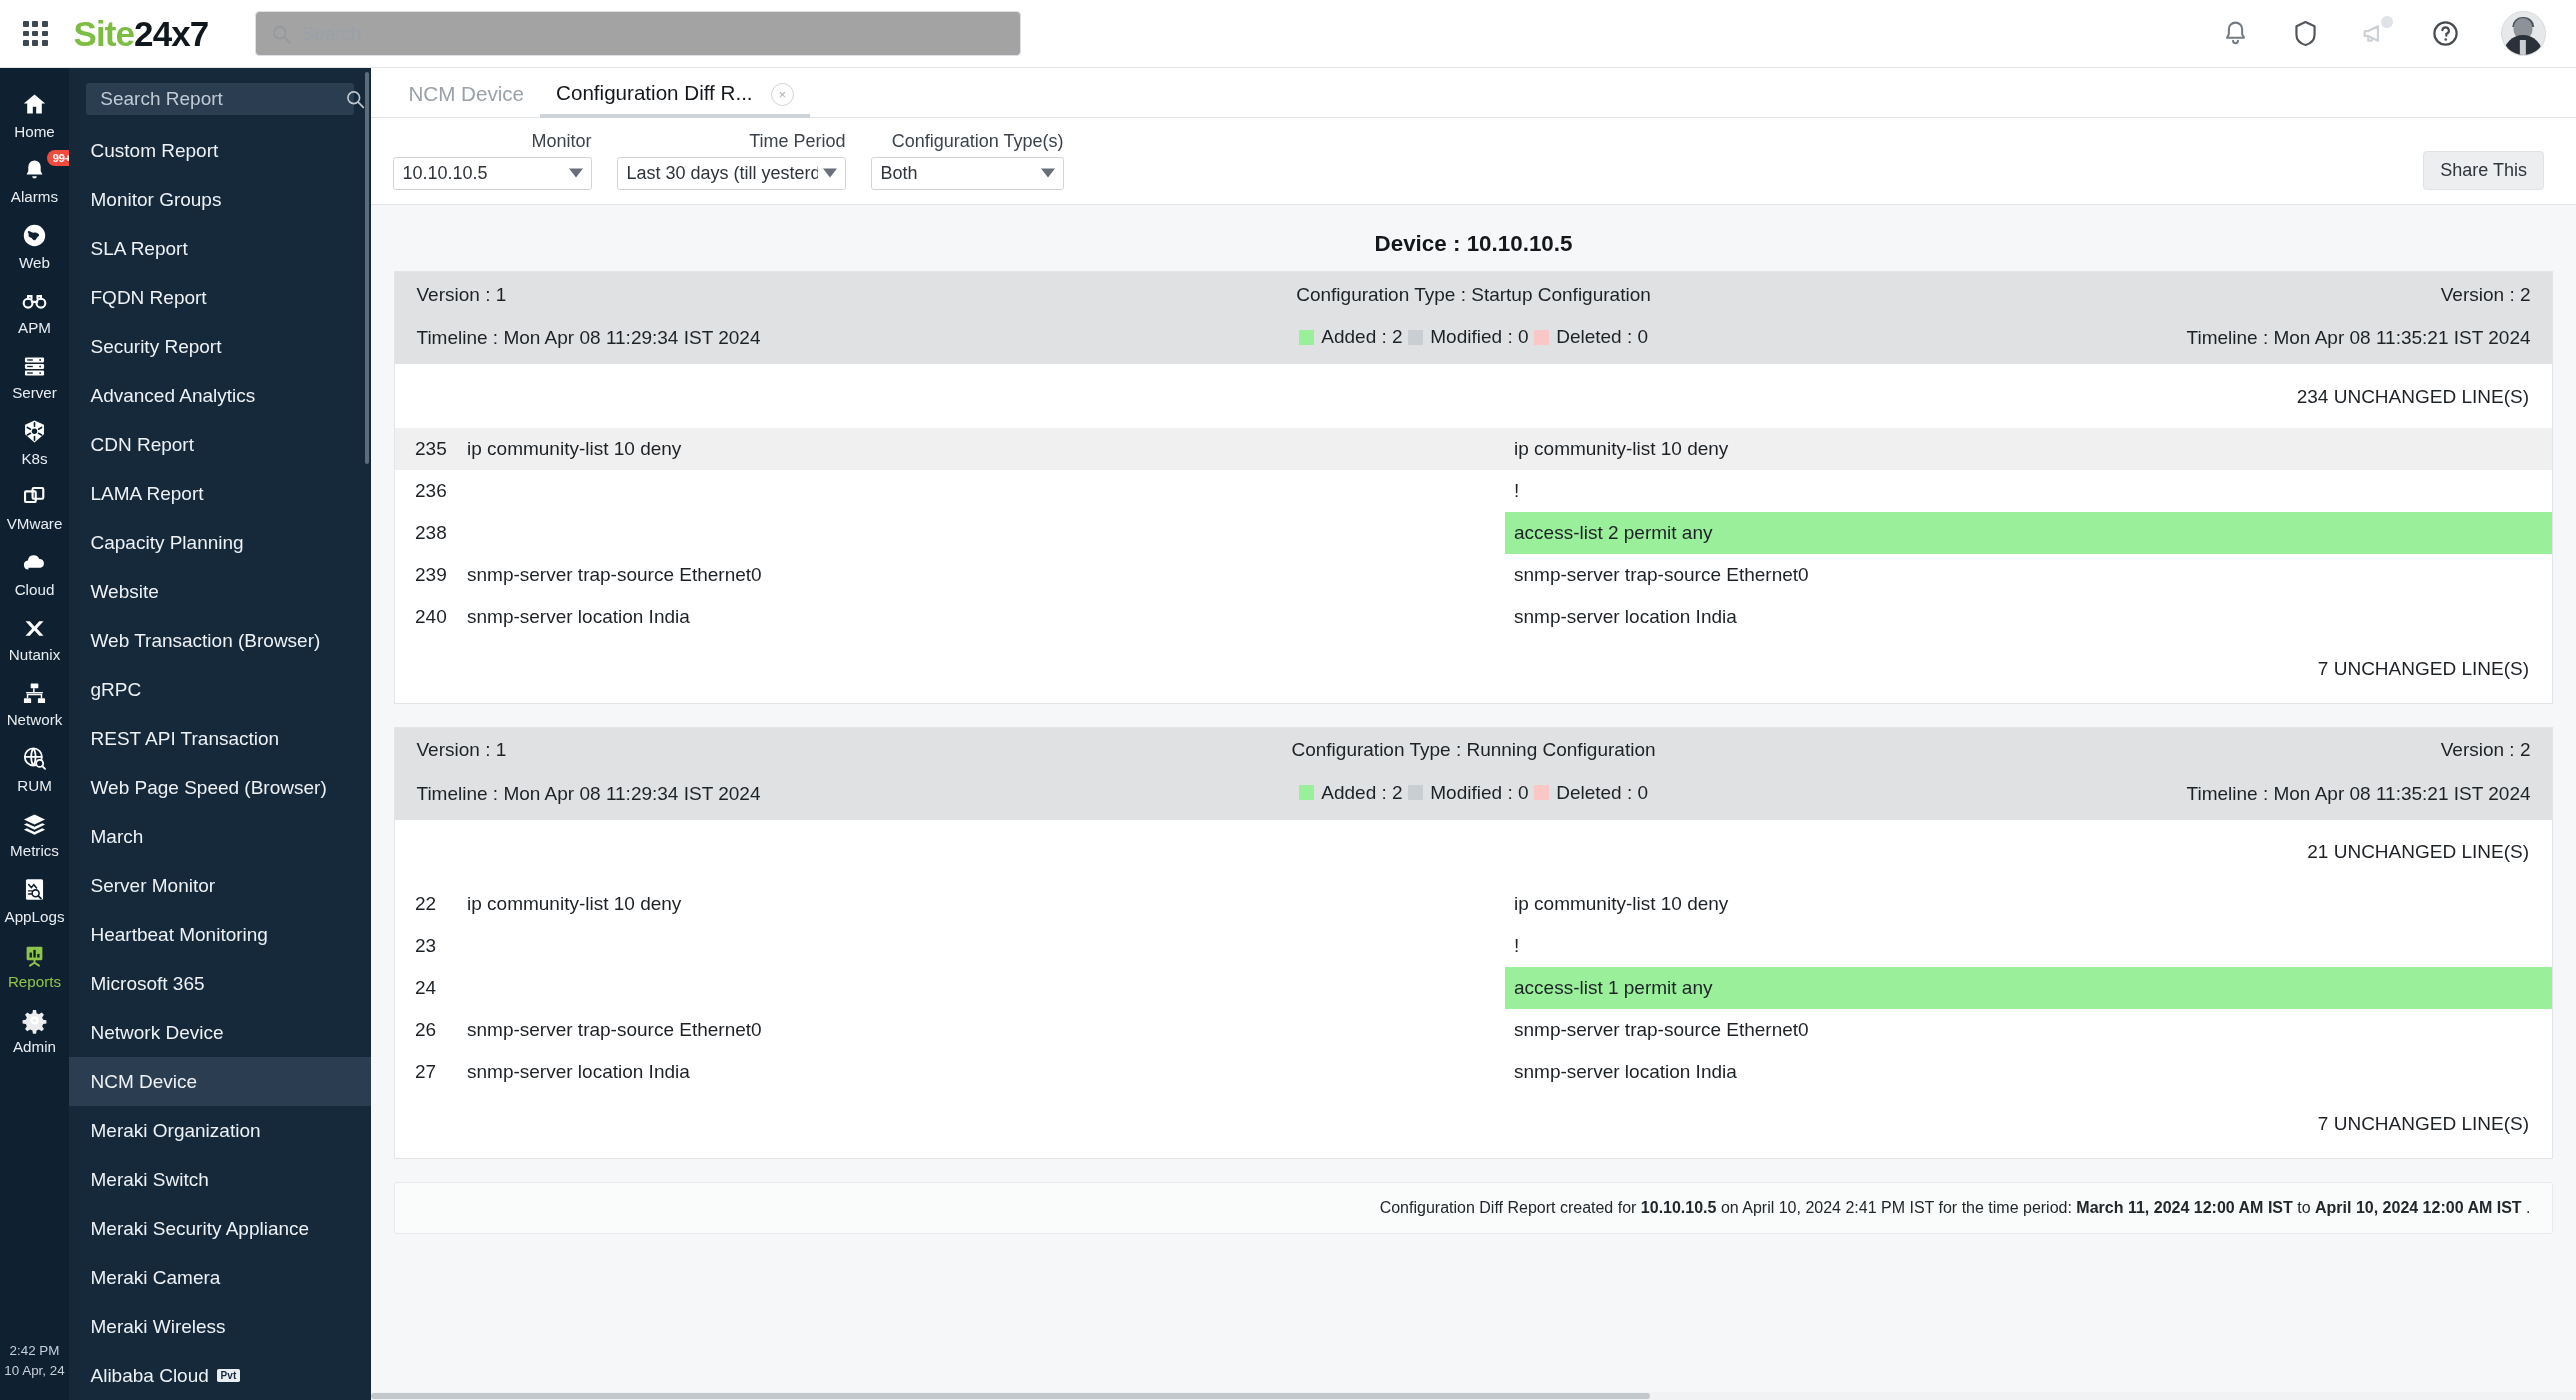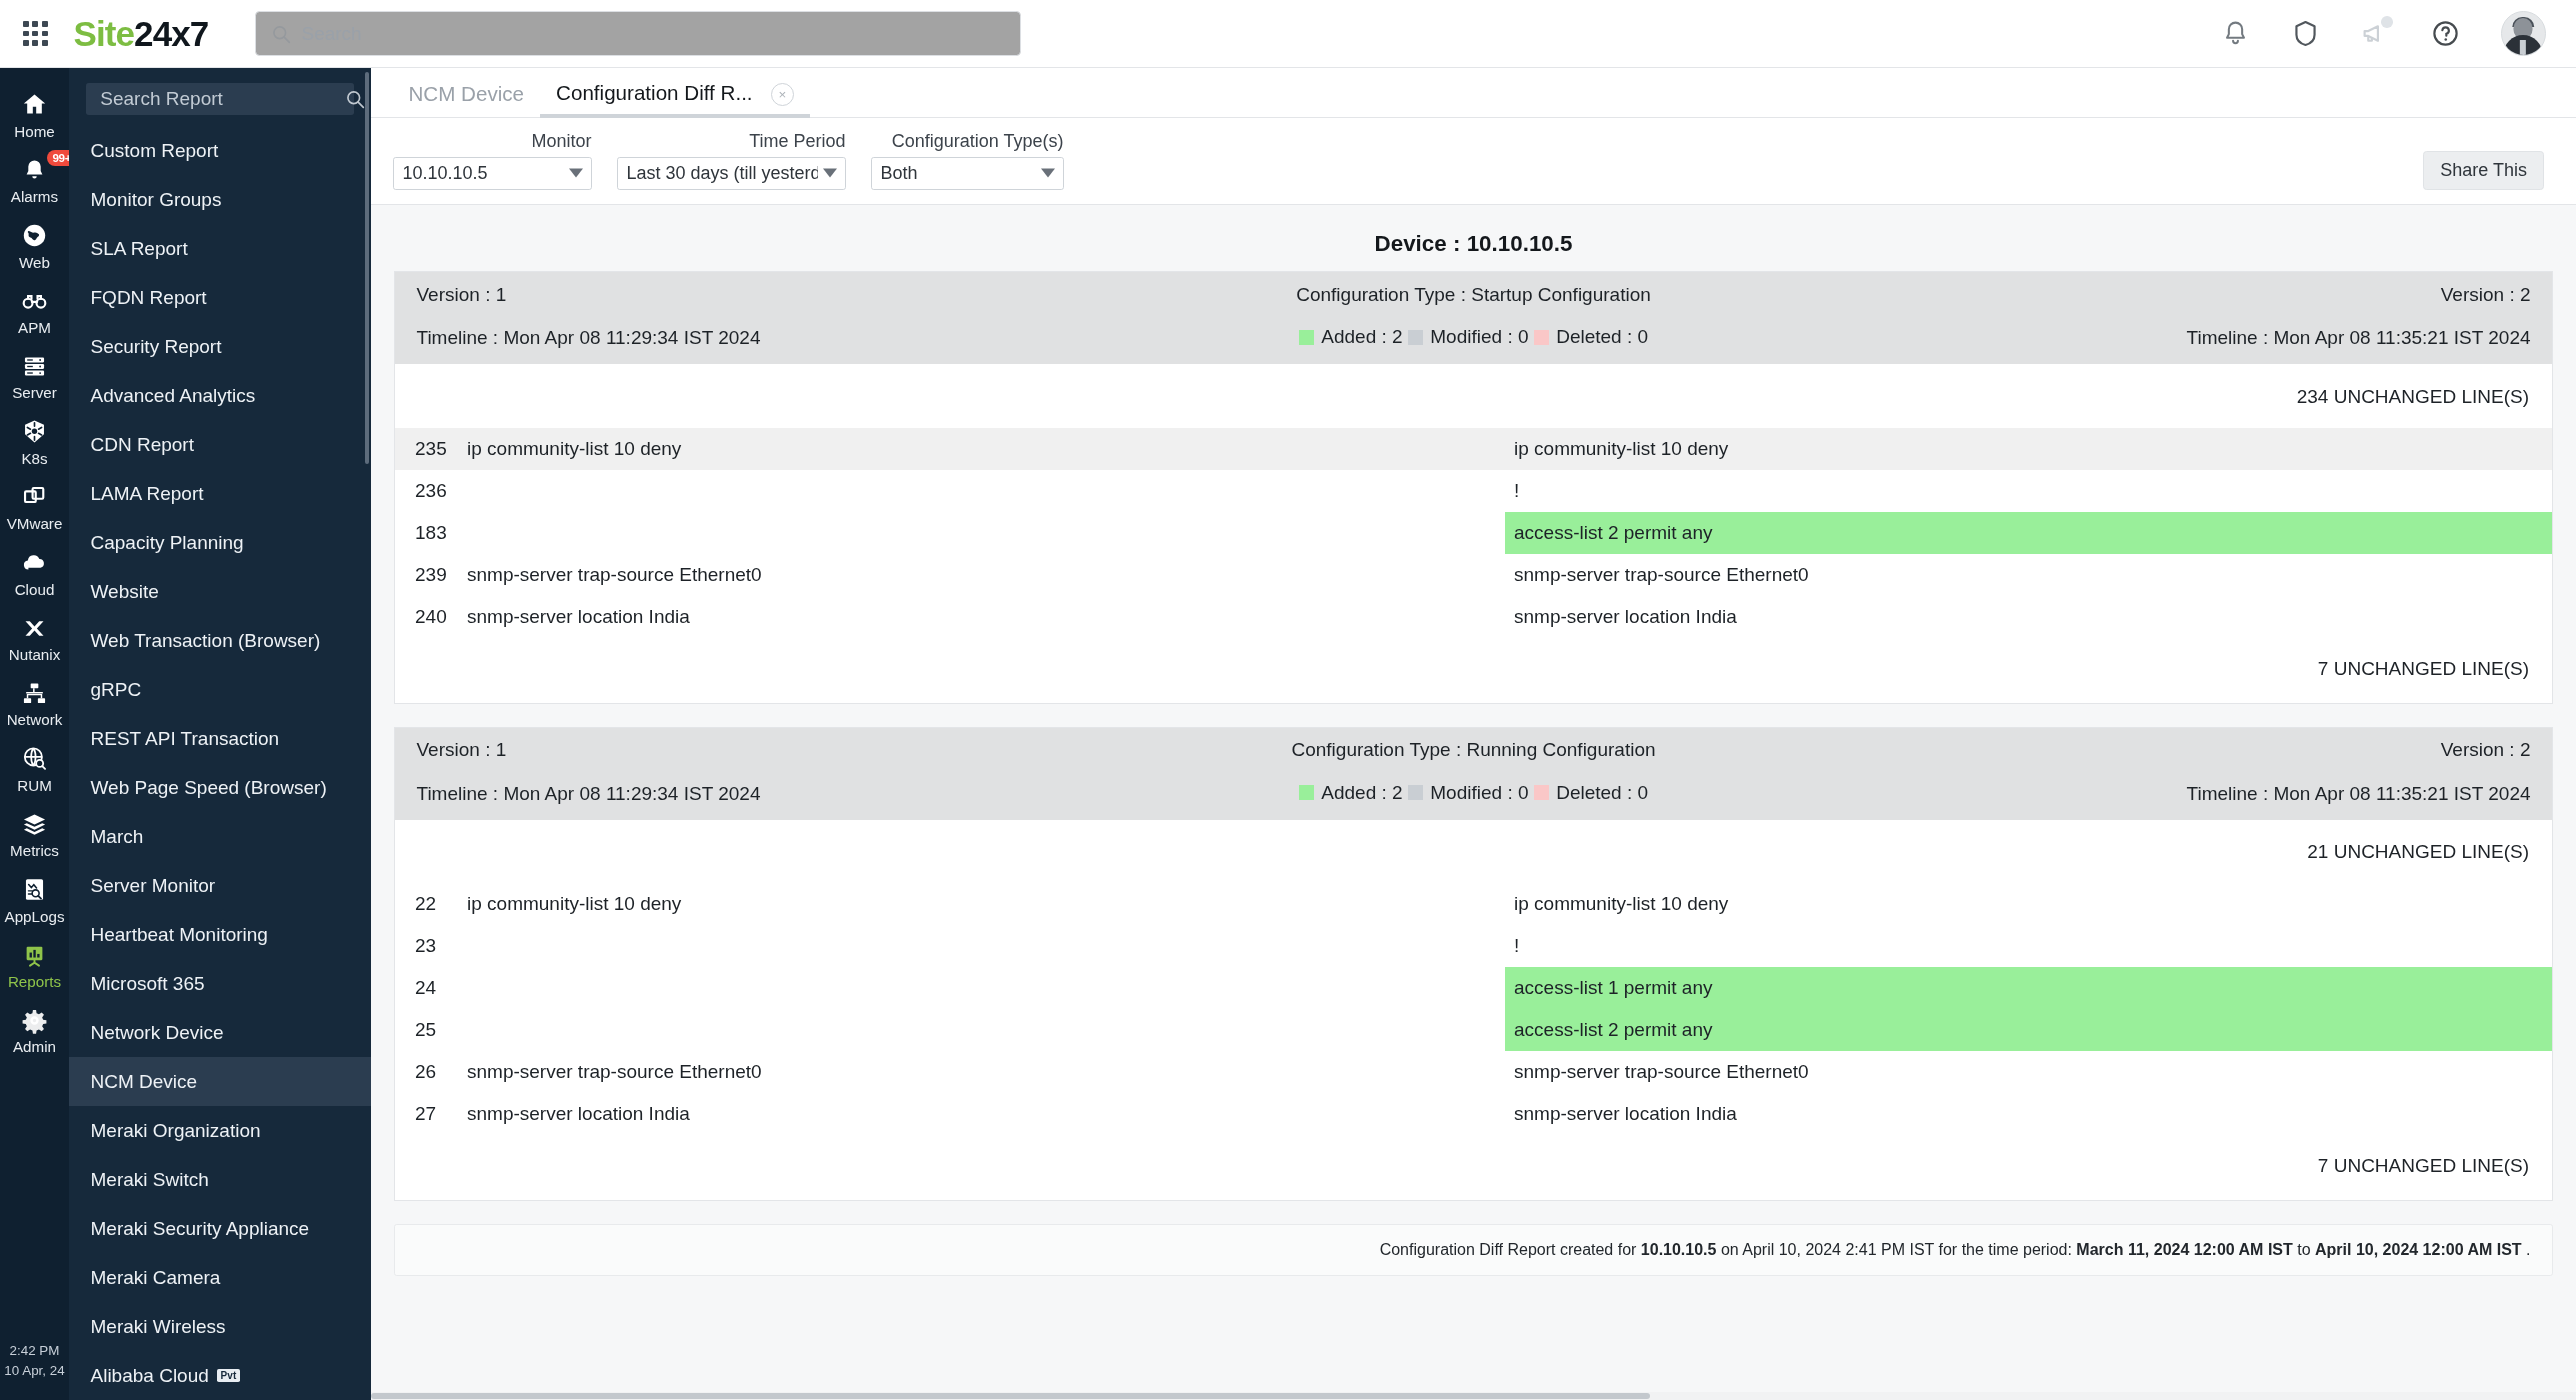--- a/index.html
+++ b/index.html
@@ -559,21 +559,21 @@
               <td class="c-num">235</td>
               <td class="c-old">ip community-list 10 deny</td>
               <td class="c-new">ip community-list 10 deny</td>
             </tr>
             <tr>
               <td class="c-num">236</td>
               <td class="c-old"></td>
               <td class="c-new">!</td>
             </tr>
             <tr>
-              <td class="c-num">183</td>
+              <td class="c-num">238</td>
               <td class="c-old"></td>
               <td class="c-new added">access-list 2 permit any</td>
             </tr>
             <tr>
               <td class="c-num">239</td>
               <td class="c-old">snmp-server trap-source Ethernet0</td>
               <td class="c-new">snmp-server trap-source Ethernet0</td>
             </tr>
             <tr>
               <td class="c-num">240</td>
@@ -626,25 +626,20 @@
               <td class="c-num">23</td>
               <td class="c-old"></td>
               <td class="c-new">!</td>
             </tr>
             <tr>
               <td class="c-num">24</td>
               <td class="c-old"></td>
               <td class="c-new added">access-list 1 permit any</td>
             </tr>
             <tr>
-              <td class="c-num">25</td>
-              <td class="c-old"></td>
-              <td class="c-new added">access-list 2 permit any</td>
-            </tr>
-            <tr>
               <td class="c-num">26</td>
               <td class="c-old">snmp-server trap-source Ethernet0</td>
               <td class="c-new">snmp-server trap-source Ethernet0</td>
             </tr>
             <tr>
               <td class="c-num">27</td>
               <td class="c-old">snmp-server location India</td>
               <td class="c-new">snmp-server location India</td>
             </tr>
           </tbody>

